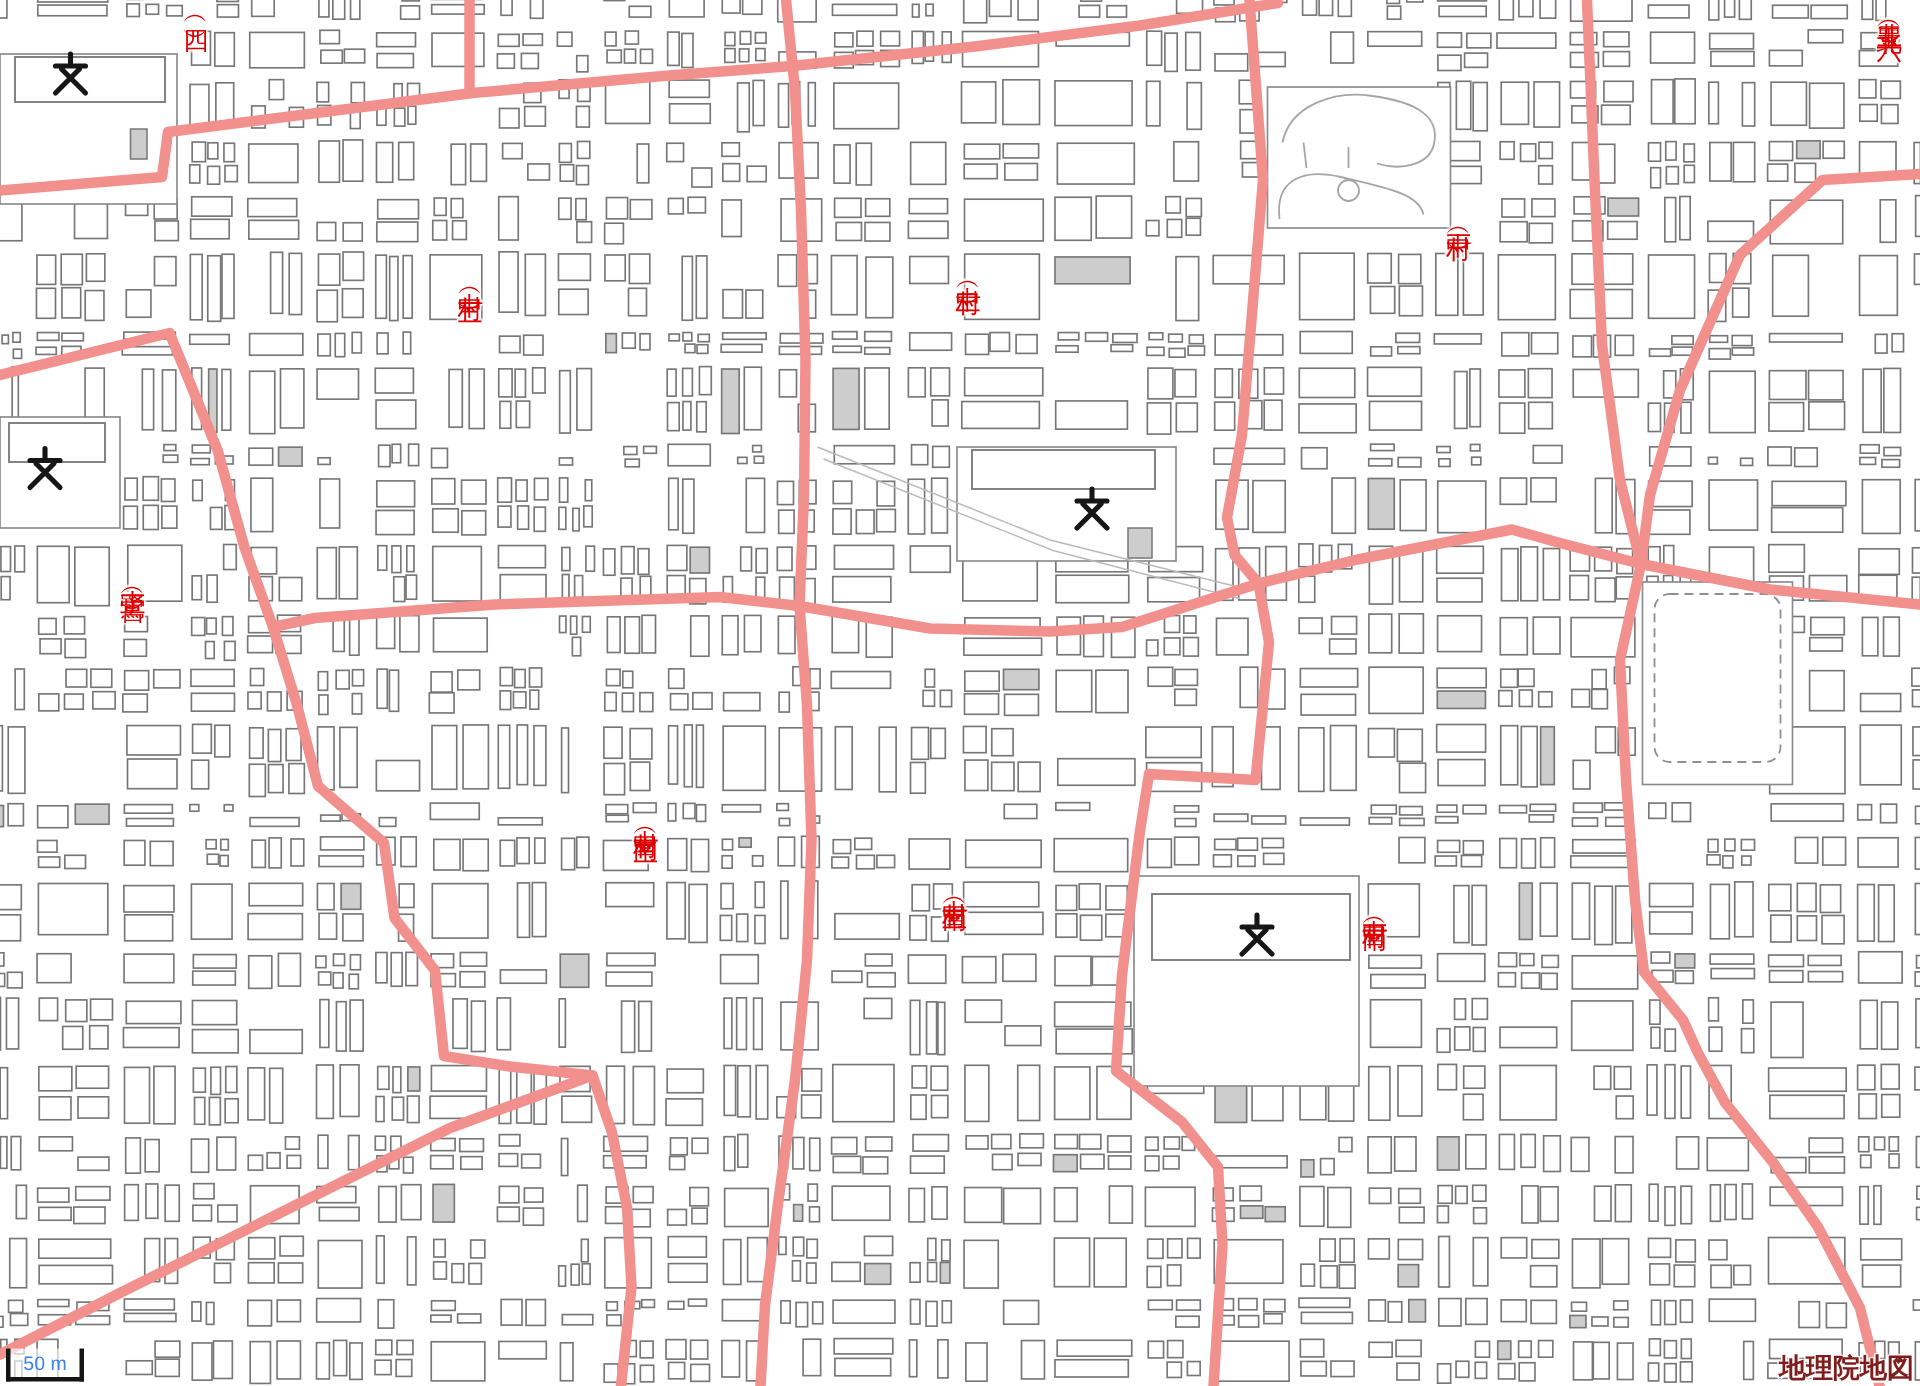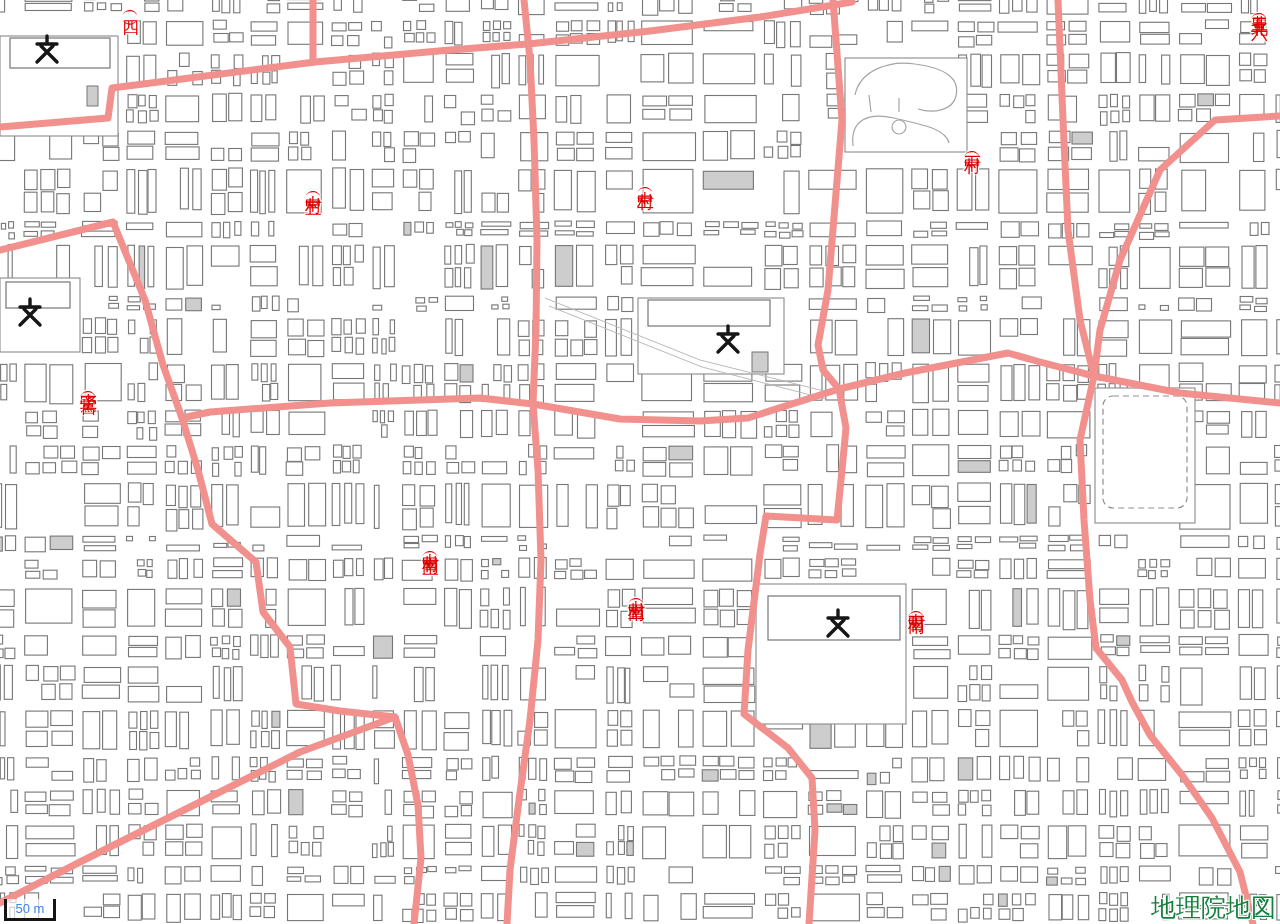--- a/index.html
+++ b/index.html
@@ -23,24 +23,25 @@
   .scalebar .bar{
     width:46px;height:19px;
     border-left:3px solid #141414;border-right:3px solid #141414;border-bottom:3px solid #141414;
     background:rgba(255,255,255,0.65);
     display:flex;align-items:center;justify-content:center;
     font-size:13px;color:#3b82f6;
     font-family:"Liberation Sans","DejaVu Sans",sans-serif;
   }
   .attribution{
     position:absolute;right:4px;bottom:0px;z-index:30;
-    font-size:25px;color:#15803d;
+    font-size:18px;color:#7f1d1d;
     text-shadow:-1px -1px 0 #fff,1px -1px 0 #fff,-1px 1px 0 #fff,1px 1px 0 #fff,0 0 2px #fff;
     font-family:"Liberation Sans","DejaVu Sans",sans-serif;
     text-decoration:none;
+    font-weight:bold;
   }
 </style>
 </head>
 <body>
 
 <div id="map">
   <svg id="basemap" width="1280" height="924" viewBox="0 0 1280 924">
       <rect x="0" y="0" width="1280" height="924" fill="#ffffff"></rect>
       <g fill="#ffffff" stroke="#767676" stroke-width="1.1">
         <rect x="-7.0" y="-7.8" width="11.6" height="19.8"></rect>

